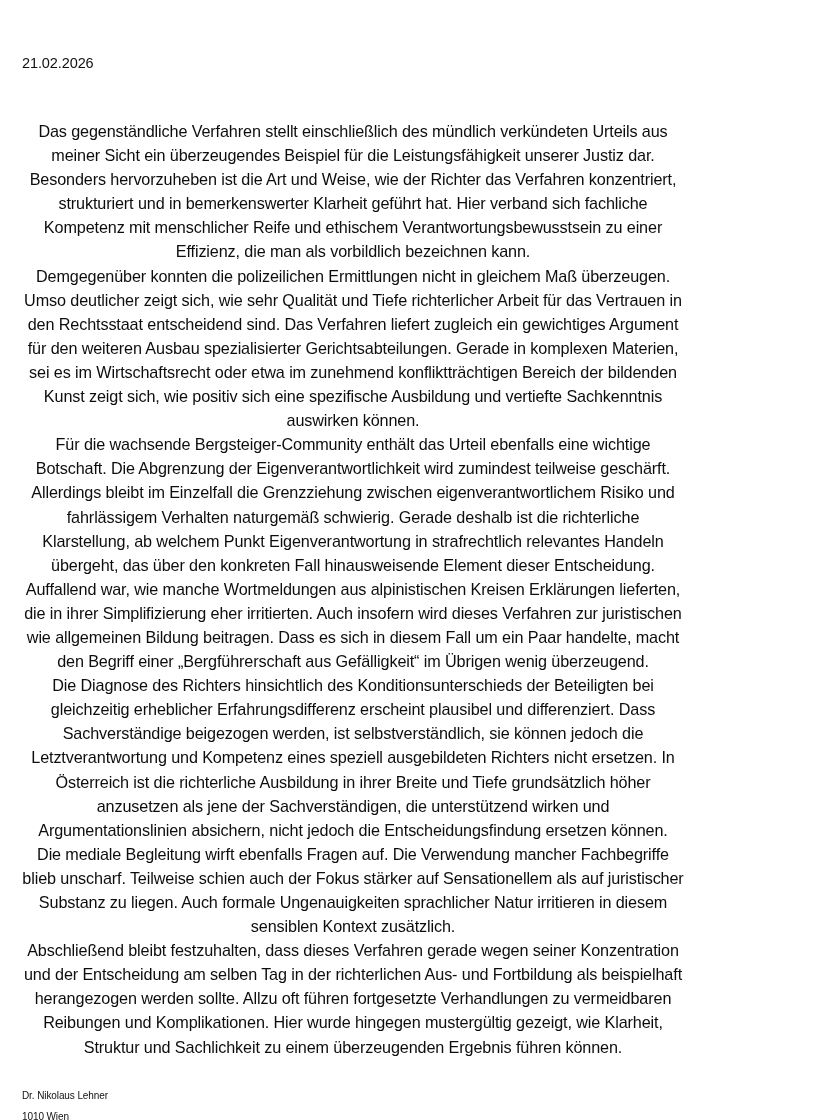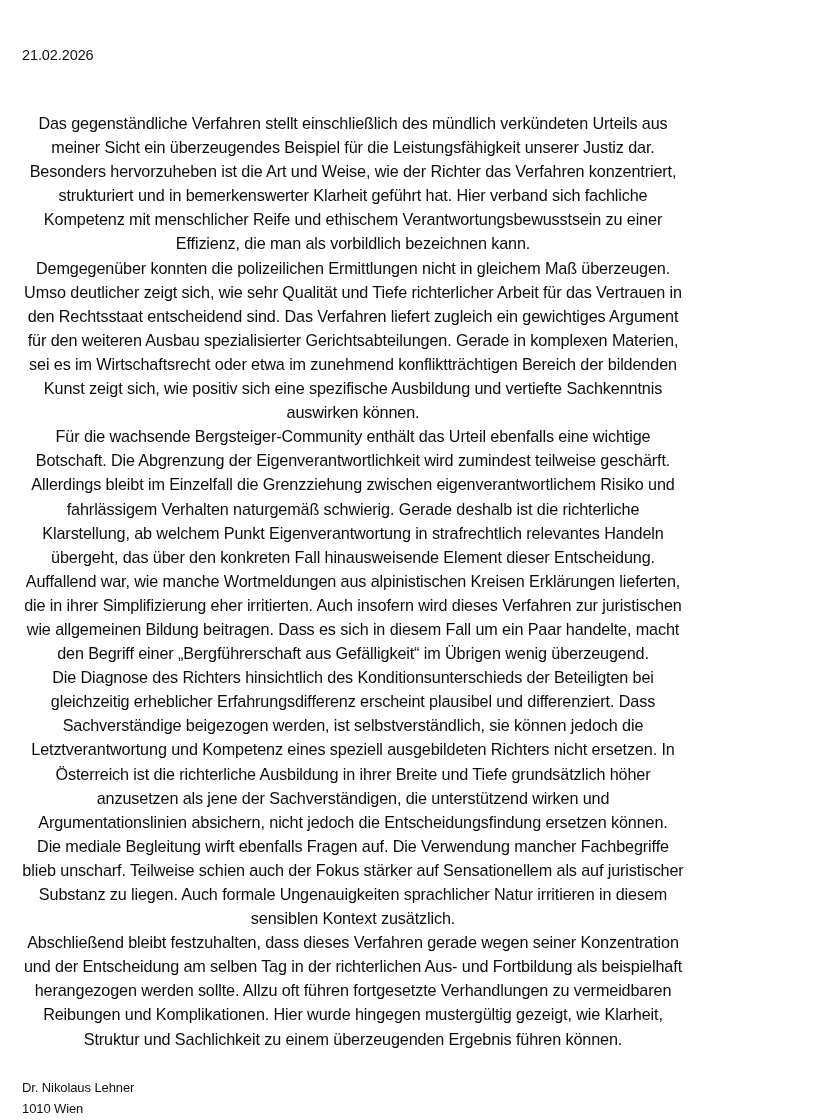--- a/index.html
+++ b/index.html
@@ -14,21 +14,21 @@
     font-family: "Liberation Sans", sans-serif;
     color: #0b0b0b;
     overflow: hidden;
     position: relative;
   }
   .page {
     position: relative;
     width: 712px;
     height: 1120px;
     box-sizing: border-box;
-    padding: 4px 28px 0 22px;
+    padding: 12px 28px 0 22px;
   }
 
   
   .masthead {
     position: relative;
     height: 86px;
   }
   .doc-date {
     position: absolute;
     left: 0;
@@ -75,21 +75,21 @@
     letter-spacing: -0.12px;
     text-align: center;
     hyphens: none;
   }
 
   
   .signature {
     margin-top: 26px;
   }
   .signature div {
-    font-size: 13px;
+    font-size: 10px;
     line-height: 21px;
     color: #111111;
     letter-spacing: -0.1px;
   }
 </style>
 </head>
 <body>
 
 <div class="page">
 

